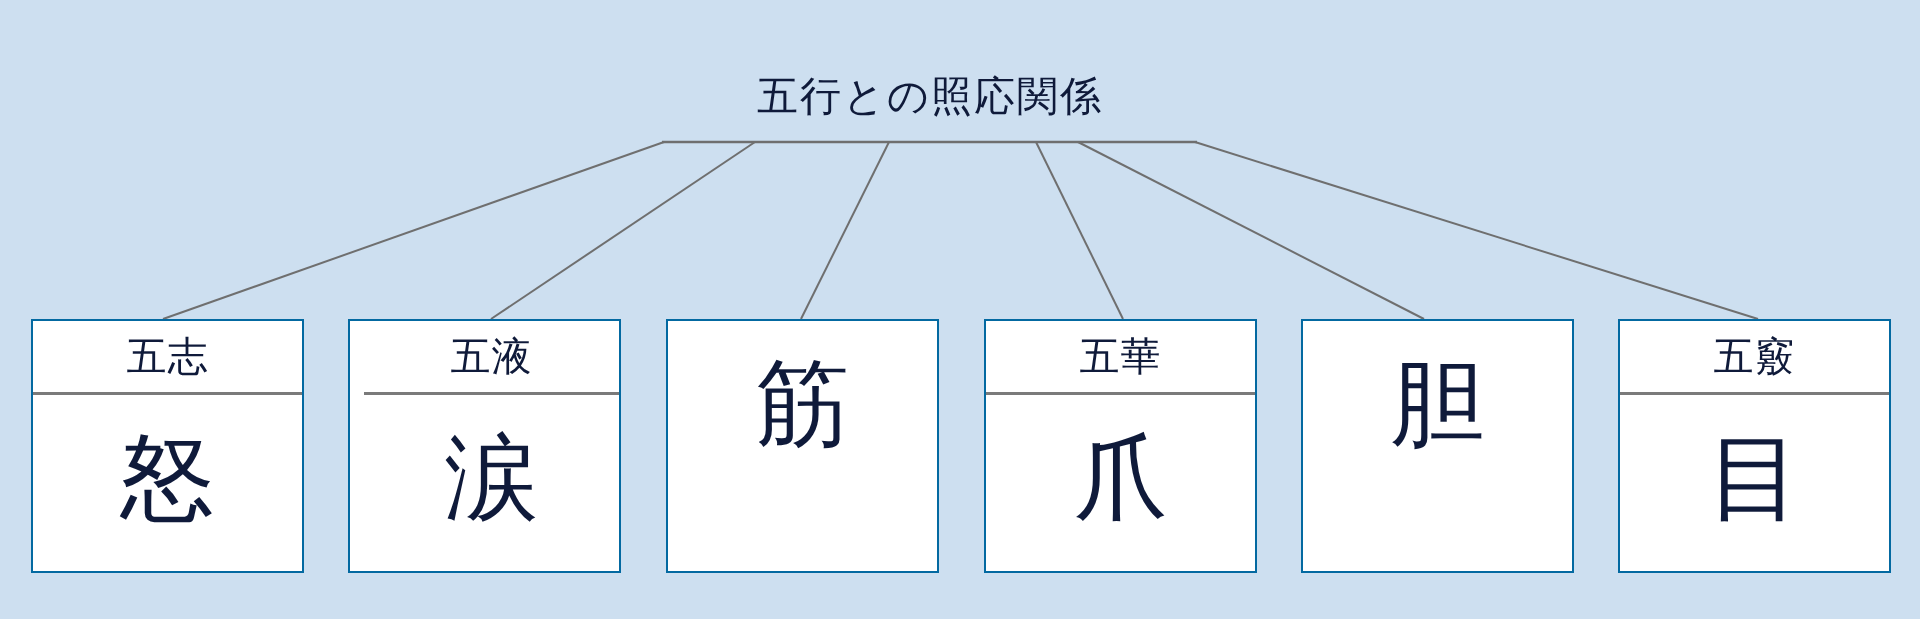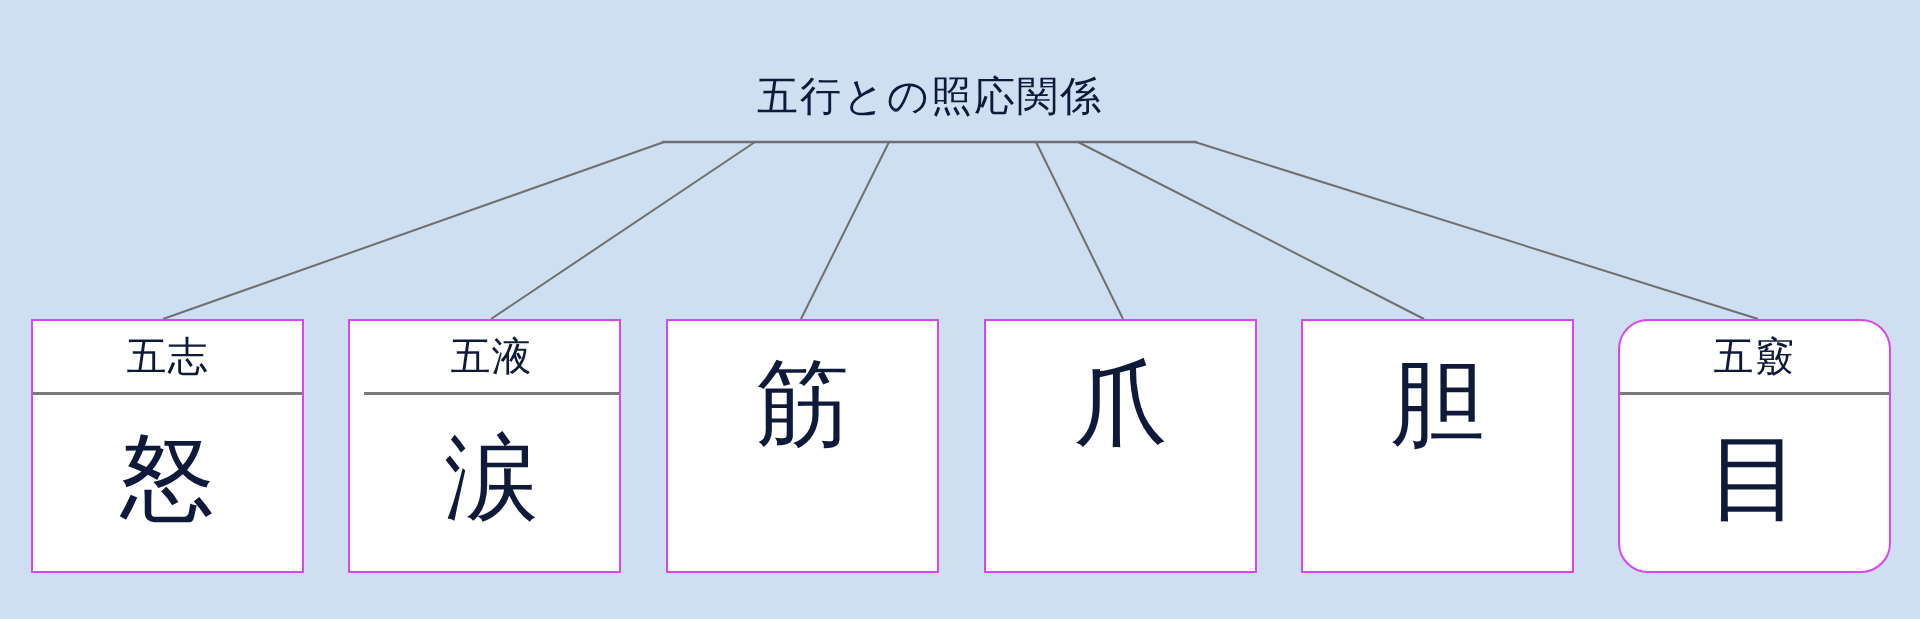--- a/index.html
+++ b/index.html
@@ -22,21 +22,21 @@
     svg.connectors {
       position: absolute; left: 0; top: 0;
       width: 1920px; height: 619px;
       pointer-events: none;
     }
     .box {
       position: absolute;
       top: 319px;
       width: 273px; height: 254px;
       background: #ffffff;
-      border: 2px solid #d946ef;
+      border: 2px solid #0369a1;
       box-sizing: border-box;
     }
     .box .head {
       height: 71px;
       border-bottom: 3px solid #7a7a7a;
       text-align: center;
       font-size: 40px;
       line-height: 70px;
       letter-spacing: 1px;
     }
@@ -70,23 +70,24 @@
 <div class="box" style="left:348px;padding-left:14px;">
   <div class="head">五液</div>
   <div class="body">涙</div>
 </div>
 
 <div class="box" style="left:666px;">
   <div class="body">筋</div>
 </div>
 
 <div class="box" style="left:984px;">
+  <div class="head">五華</div>
   <div class="body">爪</div>
 </div>
 
 <div class="box" style="left:1301px;">
   <div class="body">胆</div>
 </div>
 
-<div class="box" style="left:1618px;border-radius:30px;">
+<div class="box" style="left:1618px;">
   <div class="head">五竅</div>
   <div class="body">目</div>
 </div>
 
 </body></html>

